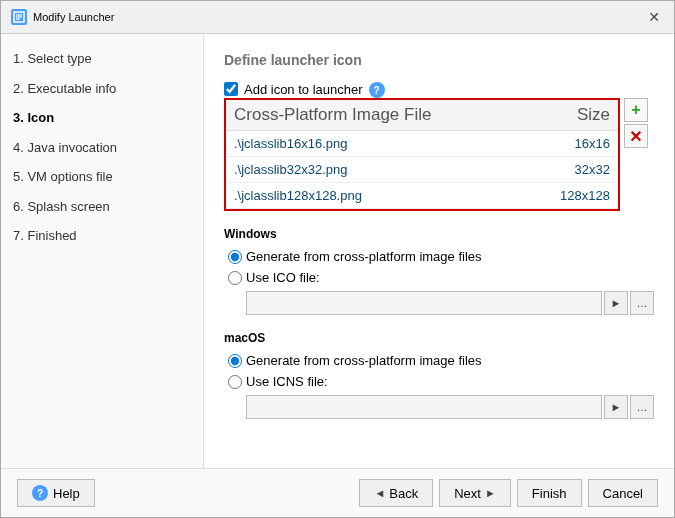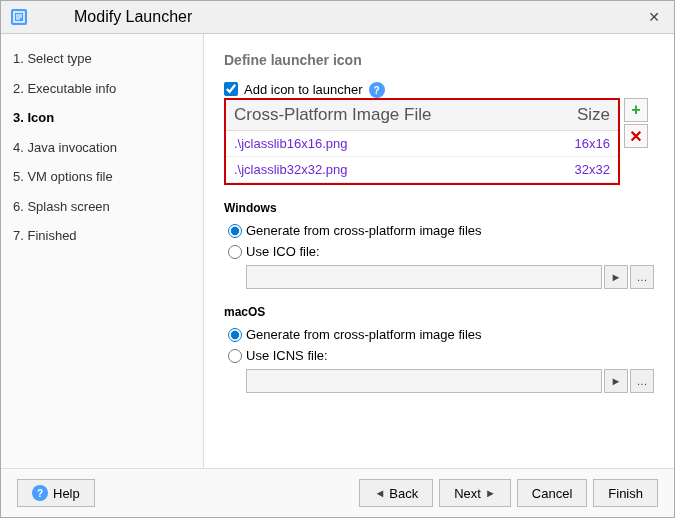--- a/index.html
+++ b/index.html
@@ -36,23 +36,22 @@
       background: #4a9eff;
       border-radius: 2px;
       display: flex;
       align-items: center;
       justify-content: center;
       color: white;
       font-size: 10px;
     }
     
     .titlebar-title {
-      font-size: 16px;
+      font-size: 11px;
       color: #000;
-      margin-left: 41px;
     }
     
     .close-btn {
       width: 20px;
       height: 20px;
       display: flex;
       align-items: center;
       justify-content: center;
       cursor: pointer;
       font-size: 14px;
@@ -143,21 +142,21 @@
       border-bottom: 1px solid #ddd;
     }
     
     .image-table th.size-col {
       text-align: right;
     }
     
     .image-table td {
       padding: 5px 8px;
       font-size: 13px;
-      color: #6d28d9;
+      color: #0c4a6e;
       border-bottom: 1px solid #eee;
     }
     
     .image-table td.size-val {
       text-align: right;
     }
     
     .table-actions {
       position: absolute;
       right: -28px;
@@ -342,20 +341,24 @@
             </thead>
             <tbody>
               <tr class="row-highlight">
                 <td>.\jclasslib16x16.png</td>
                 <td class="size-val">16x16</td>
               </tr>
               <tr>
                 <td>.\jclasslib32x32.png</td>
                 <td class="size-val">32x32</td>
               </tr>
+              <tr>
+                <td>.\jclasslib128x128.png</td>
+                <td class="size-val">128x128</td>
+              </tr>
             </tbody>
           </table>
         </div>
         <div class="table-actions">
           <div class="action-btn add">+</div>
           <div class="action-btn remove">✕</div>
         </div>
       </div>
 
       <div class="subsection">
@@ -405,21 +408,21 @@
     <div class="footer-right">
       <button class="btn">
         <span class="nav-arrow">◄</span>
         <span>Back</span>
       </button>
       <button class="btn btn-primary">
         <span>Next</span>
         <span class="nav-arrow">►</span>
       </button>
       <button class="btn">
-        <span>Cancel</span>
+        <span>Finish</span>
       </button>
       <button class="btn">
-        <span>Finish</span>
+        <span>Cancel</span>
       </button>
     </div>
   </div>
 
 </div>
 
 </body></html>

